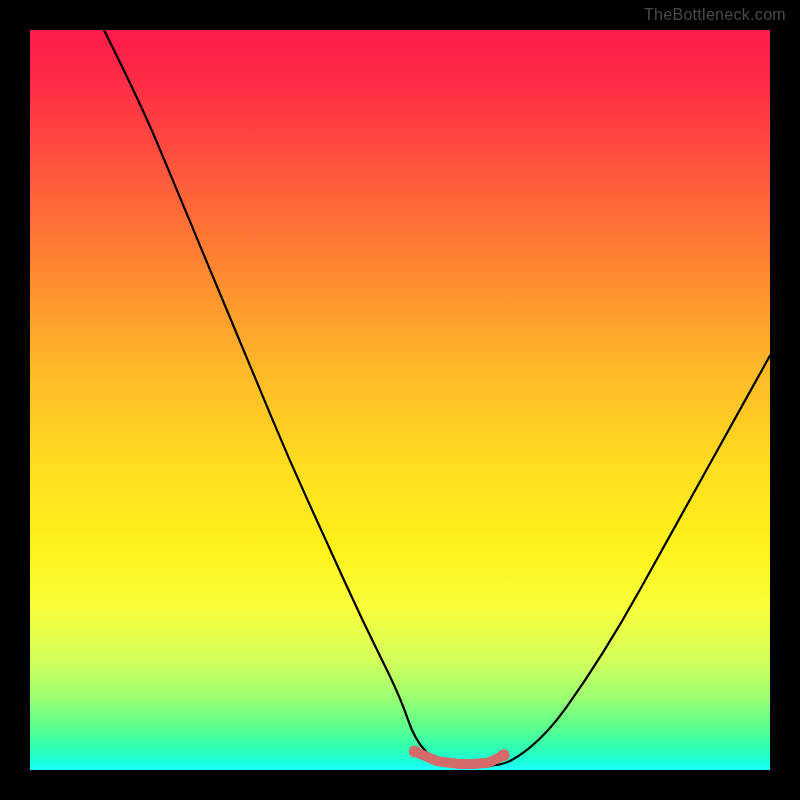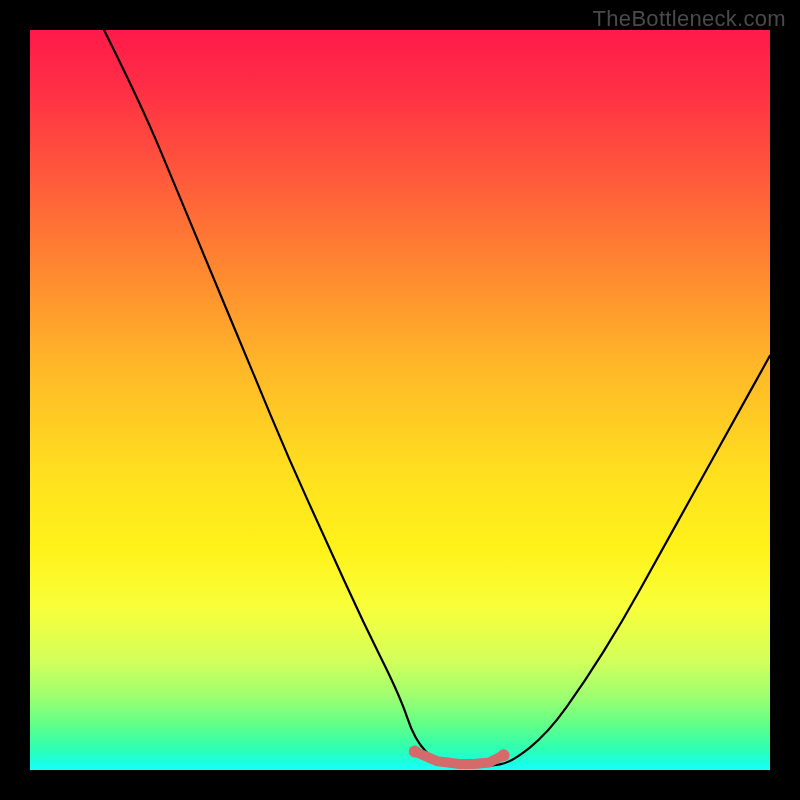--- a/index.html
+++ b/index.html
@@ -15,21 +15,21 @@
     width: 800px;
     height: 800px;
     background: #000;
     position: relative;
   }
   .watermark {
     position: absolute;
     top: 6px;
     right: 14px;
     color: #4a4a4a;
-    font-size: 22px;
+    font-size: 16px;
     font-weight: 500;
     letter-spacing: 0.3px;
     z-index: 10;
   }
   .plot-area {
     position: absolute;
     left: 30px;
     top: 30px;
     width: 740px;
     height: 740px;

